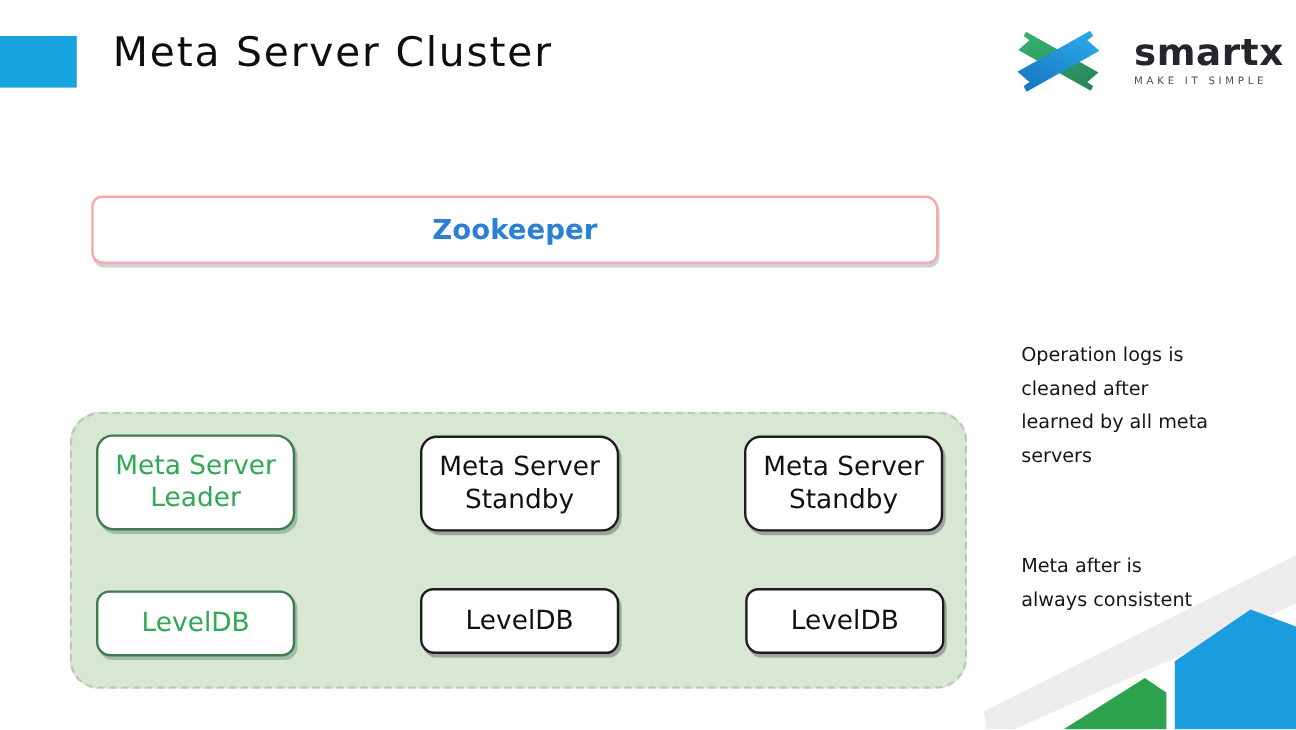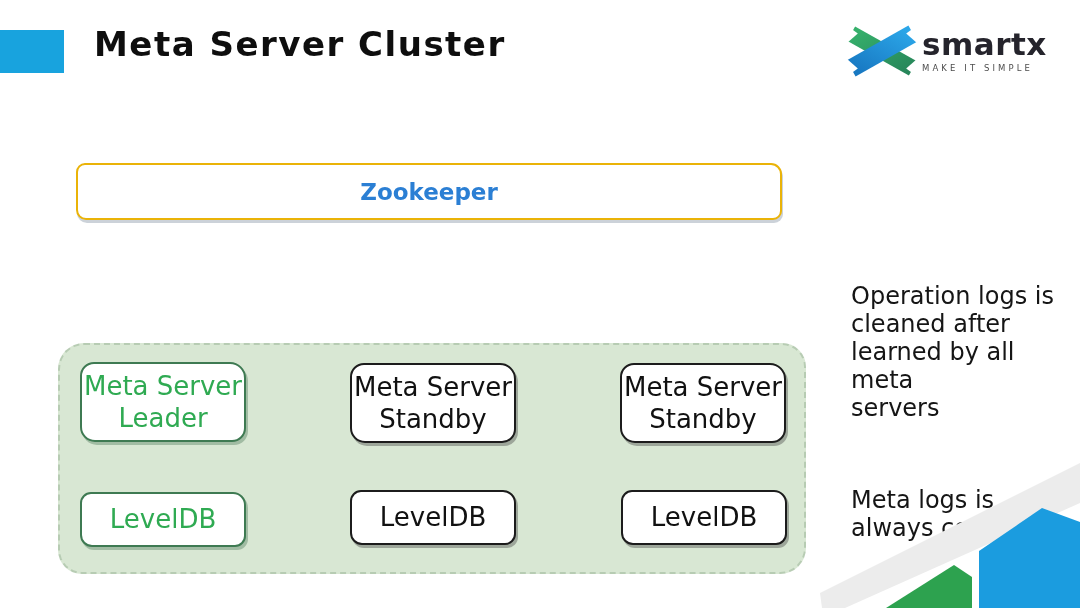--- a/index.html
+++ b/index.html
@@ -10,63 +10,63 @@
     -webkit-font-smoothing:antialiased;
   }
 
   
   .accent-bar {
     position:absolute; left:0; top:30px; width:64px; height:43px;
     background:#18a3de;
   }
   .slide-title {
     position:absolute; left:94px; top:24px;
-    font-size:34px; font-weight:bold; color:#0e0e0e; letter-spacing:1.5px;
+    font-size:34px; font-weight:normal; color:#0e0e0e; letter-spacing:1.5px;
     white-space:nowrap;
   }
 
   .logo {
     position:absolute; left:843px; top:22px;
-    display:flex; align-items:center; gap:1px;
+    display:flex; align-items:center; gap:24px;
   }
   .logo-icon { width:78px; height:58px; }
   .logo-words { display:flex; flex-direction:column; }
   .logo-brand {
     font-size:31px; font-weight:bold; color:#25242c; line-height:1.0;
     letter-spacing:0.5px;
   }
   .logo-tagline {
     font-size:8.5px; font-weight:normal; color:#4d4d4d;
     letter-spacing:3.1px; margin-top:3px; white-space:nowrap;
   }
 
   
   .zookeeper-box {
     position:absolute; left:76px; top:163px; width:702px; height:53px;
     background:#ffffff;
-    border:2px solid #eab308;
+    border:2px solid #fca5a5;
     border-radius:9px 11px 9px 10px;
     box-shadow:1px 3px 0 rgba(110,125,145,0.35);
     display:flex; align-items:center; justify-content:center;
     font-size:23px; font-weight:bold; color:#2b7fd4;
   }
 
   
   .cluster-box {
     position:absolute; left:58px; top:343px; width:744px; height:227px;
     background:#d8e7d3;
     border:2px dashed #b7ccb3;
     border-radius:26px 24px 26px 24px;
   }
 
   .node {
     position:absolute; background:#ffffff;
     display:flex; align-items:center; justify-content:center;
     text-align:center; white-space:pre-line;
-    font-size:26px; line-height:1.25;
+    font-size:22px; line-height:1.25;
   }
   .server-node { width:162px; height:76px; border-radius:14px 16px 14px 15px; }
   .db-node     { width:162px; height:51px; border-radius:11px 13px 11px 12px;justify-content:center; }
   .node-black {
     border:2.5px solid #1c1c1c; color:#111111;
     box-shadow:2px 3px 0 rgba(70,70,70,0.40);
   }
   .node-green {
     border:2.5px solid #3e7a52; color:#2faa52;
     box-shadow:2px 3px 0 rgba(95,135,105,0.45);
@@ -74,21 +74,21 @@
   .pos-leader   { left:80px;  top:362px; }
   .pos-standby1 { left:350px; top:363px; }
   .pos-standby2 { left:620px; top:363px; }
   .pos-db1      { left:80px;  top:492px; }
   .pos-db2      { left:350px; top:490px; }
   .pos-db3      { left:621px; top:490px; }
 
   
   .notes {
     position:absolute; left:851px; top:254px; width:225px;
-    font-size:24px; line-height:28px; color:#151515;
+    font-size:16px; line-height:28px; color:#151515;
     white-space:pre-line;
   }
   .notes p { margin:0 0 36px 0; }
 
   
   .corner-art { position:absolute; left:820px; top:430px; width:260px; height:178px; }
 </style>
 </head>
 <body>
 
@@ -149,21 +149,21 @@
 </div>
 <div class="node db-node node-black pos-db3">
   <span>LevelDB</span>
 </div>
 
 <div class="notes">
   <p>Operation logs  is
 cleaned after
 learned by all meta
 servers</p>
-  <p>Meta logs is
+  <p>Meta after is
 always consistent</p>
 </div>
 
 <svg class="corner-art" viewBox="820 430 260 178">
   <polygon points="820,593 1080,463 1080,503 845,608 822,608" fill="#ececec"></polygon>
   <polygon points="886,608 954,565 972,577 972,608" fill="#2da24f"></polygon>
   <polygon points="979,608 979,551 1042,508 1080,522 1080,608" fill="#1b9cdf"></polygon>
 </svg>
 
 </body></html>

